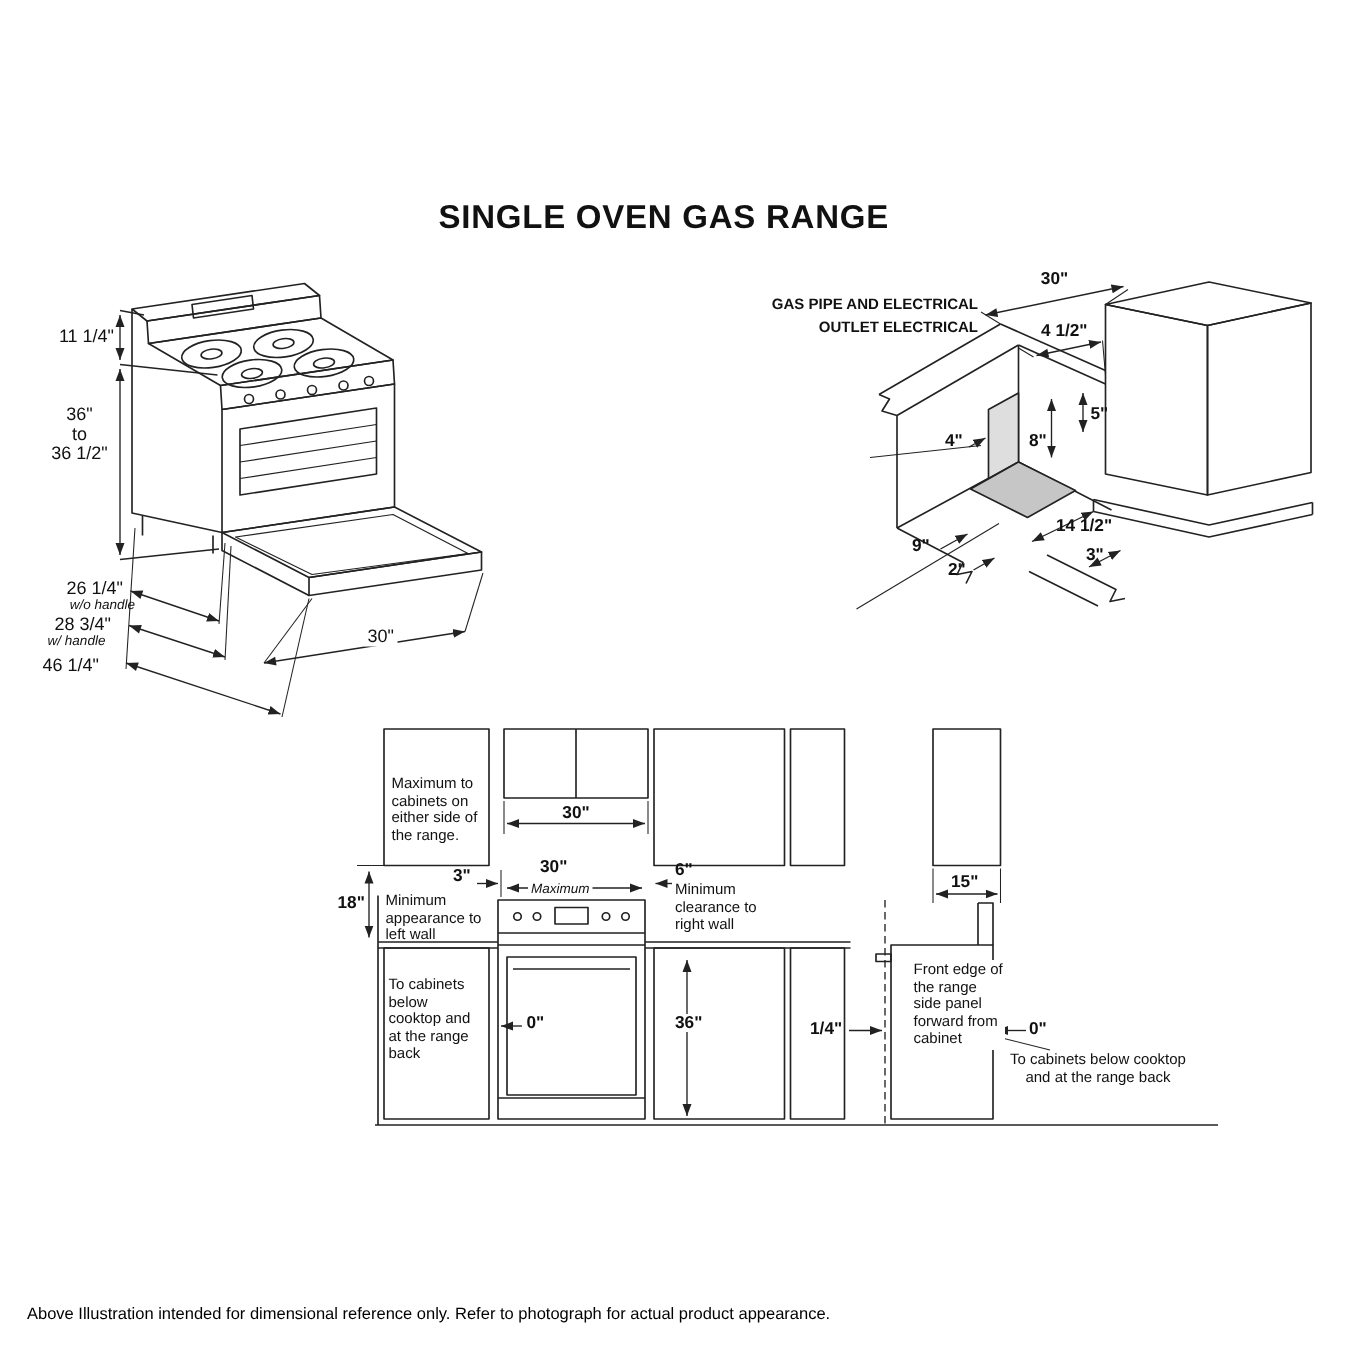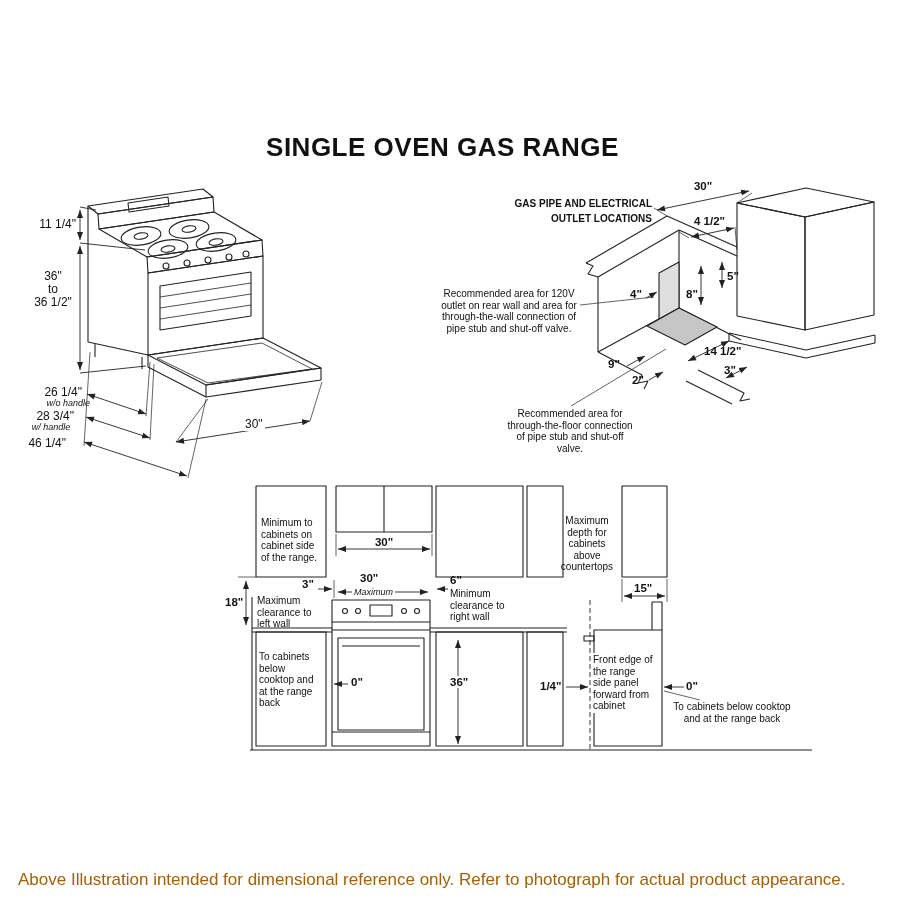--- a/index.html
+++ b/index.html
@@ -1,22 +1,22 @@
 <!DOCTYPE html>
 <html><head>
 <meta charset="utf-8">
 <style>
   * { margin:0; padding:0; box-sizing:border-box; }
   html,body { width:900px; height:900px; background:#fff; }
   body { font-family:"Liberation Sans", sans-serif; color:#1a1a1a; }
   .canvas { position:relative; width:900px; height:900px; background:#fff; overflow:hidden; }
   svg.art { position:absolute; left:0; top:0; }
   .page-title { position:absolute; left:0; right:15px; top:132px; text-align:center;
-                font-size:26px; font-weight:bold; letter-spacing:0.5px; color:#111; }
-  .footer { position:absolute; left:18px; top:870px; font-size:17px; color:#a16207; }
+                font-size:22px; font-weight:bold; letter-spacing:0.5px; color:#111; }
+  .footer { position:absolute; left:18px; top:870px; font-size:11px; color:#000000; }
   .lbl { position:absolute; white-space:nowrap; font-size:12px; color:#111; }
   .dimb { position:absolute; white-space:nowrap; font-size:11.5px; font-weight:bold; color:#111; }
   .sub { position:absolute; white-space:nowrap; font-size:9px; color:#111;font-style:italic; }
   .note { position:absolute; font-size:10px; line-height:1.15; color:#111; }
   .heading { position:absolute; font-size:10px; font-weight:bold; text-align:right; color:#111; }
   .bgw { background:#fff; }
   .ctr { text-align:center; }
   .rgt { text-align:right; }
 </style>
 </head>
@@ -185,46 +185,43 @@
   <div class="lbl ctr" style="left:26px;top:282px;width:54px;">to</div>
   <div class="lbl ctr" style="left:26px;top:295px;width:54px;">36 1/2"</div>
   <div class="lbl rgt" style="left:20px;top:385px;width:62px;">26 1/4"</div>
   <div class="sub rgt" style="left:28px;top:398px;width:62px;text-align:right;">w/o handle</div>
   <div class="lbl rgt" style="left:12px;top:409px;width:62px;">28 3/4"</div>
   <div class="sub rgt" style="left:20px;top:422px;width:62px;text-align:center;">w/ handle</div>
   <div class="lbl rgt" style="left:4px;top:436px;width:62px;">46 1/4"</div>
   <div class="lbl bgw" style="left:243px;top:417px;padding:0 2px;">30"</div>
 
   <div class="heading" style="left:470px;top:198px;width:182px;">GAS PIPE AND ELECTRICAL</div>
-  <div class="heading" style="left:470px;top:213px;width:182px;">OUTLET LOCATIONS</div>
-  <div class="note ctr" style="left:438px;top:288px;width:142px;">Recommended area for 120V outlet on rear wall and area for through-the-wall connection of pipe stub and shut-off valve.</div>
-  <div class="note ctr" style="left:506px;top:408px;width:128px;">Recommended area for through-the-floor connection of pipe stub and shut-off valve.</div>
+  <div class="heading" style="left:470px;top:213px;width:182px;">OUTLET ELECTRICAL</div>
   <div class="dimb ctr" style="left:686px;top:180px;width:34px;">30"</div>
   <div class="dimb" style="left:694px;top:215px;">4 1/2"</div>
   <div class="dimb" style="left:727px;top:270px;">5"</div>
   <div class="dimb" style="left:630px;top:288px;">4"</div>
   <div class="dimb" style="left:686px;top:288px;">8"</div>
   <div class="dimb" style="left:608px;top:358px;">9"</div>
   <div class="dimb" style="left:632px;top:374px;">2"</div>
   <div class="dimb" style="left:704px;top:345px;">14 1/2"</div>
   <div class="dimb" style="left:724px;top:364px;">3"</div>
 
-  <div class="note" style="left:261px;top:517px;width:60px;">Minimum to cabinets on cabinet side of the range.</div>
+  <div class="note" style="left:261px;top:517px;width:60px;">Maximum to cabinets on either side of the range.</div>
   <div class="dimb ctr bgw" style="left:368px;top:536px;width:32px;">30"</div>
   <div class="dimb" style="left:302px;top:578px;">3"</div>
   <div class="dimb bgw" style="left:358px;top:572px;padding:0 2px;">30"</div>
   <div class="sub bgw" style="left:352px;top:587px;padding:0 2px;">Maximum</div>
   <div class="dimb" style="left:450px;top:574px;">6"</div>
   <div class="note" style="left:450px;top:588px;width:72px;">Minimum clearance to right wall</div>
   <div class="dimb bgw" style="left:224px;top:596px;padding:0 1px;">18"</div>
-  <div class="note" style="left:257px;top:595px;width:64px;">Maximum clearance to left wall</div>
+  <div class="note" style="left:257px;top:595px;width:64px;">Minimum appearance to left wall</div>
   <div class="note" style="left:259px;top:651px;width:60px;">To cabinets below cooktop and at the range back</div>
   <div class="dimb" style="left:351px;top:676px;">0"</div>
   <div class="dimb bgw" style="left:448px;top:676px;padding:0 2px;">36"</div>
-  <div class="note ctr" style="left:556px;top:515px;width:62px;">Maximum depth for cabinets above countertops</div>
   <div class="dimb bgw" style="left:632px;top:582px;padding:0 2px;">15"</div>
   <div class="dimb" style="left:540px;top:680px;">1/4"</div>
-  <div class="note bgw" style="left:592px;top:640px;width:62px;padding:1px 1px;margin-top:13px;">Front edge of the range side panel forward from cabinet</div>
+  <div class="note bgw" style="left:608px;top:640px;width:62px;padding:1px 1px;">Front edge of the range side panel forward from cabinet</div>
   <div class="dimb" style="left:686px;top:680px;">0"</div>
   <div class="note ctr" style="left:664px;top:701px;width:136px;">To cabinets below cooktop and at the range back</div>
 
   <div class="footer">Above Illustration intended for dimensional reference only. Refer to photograph for actual product appearance.</div>
 </div>
 
 </body></html>

